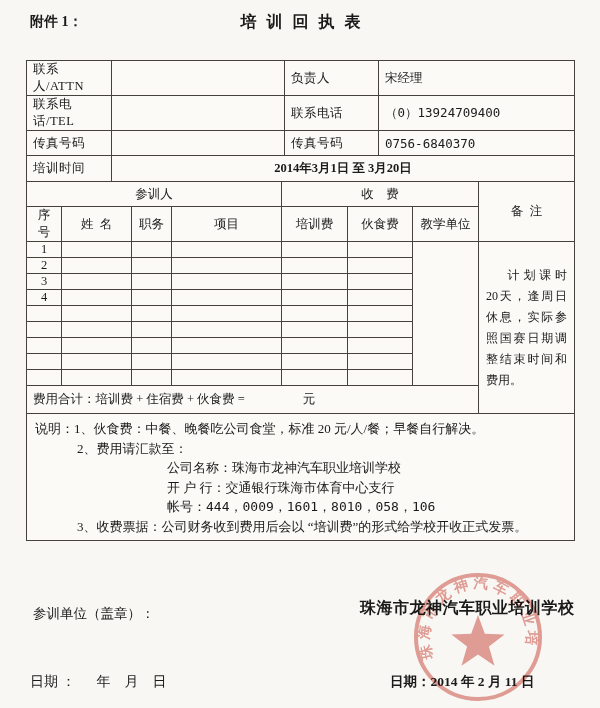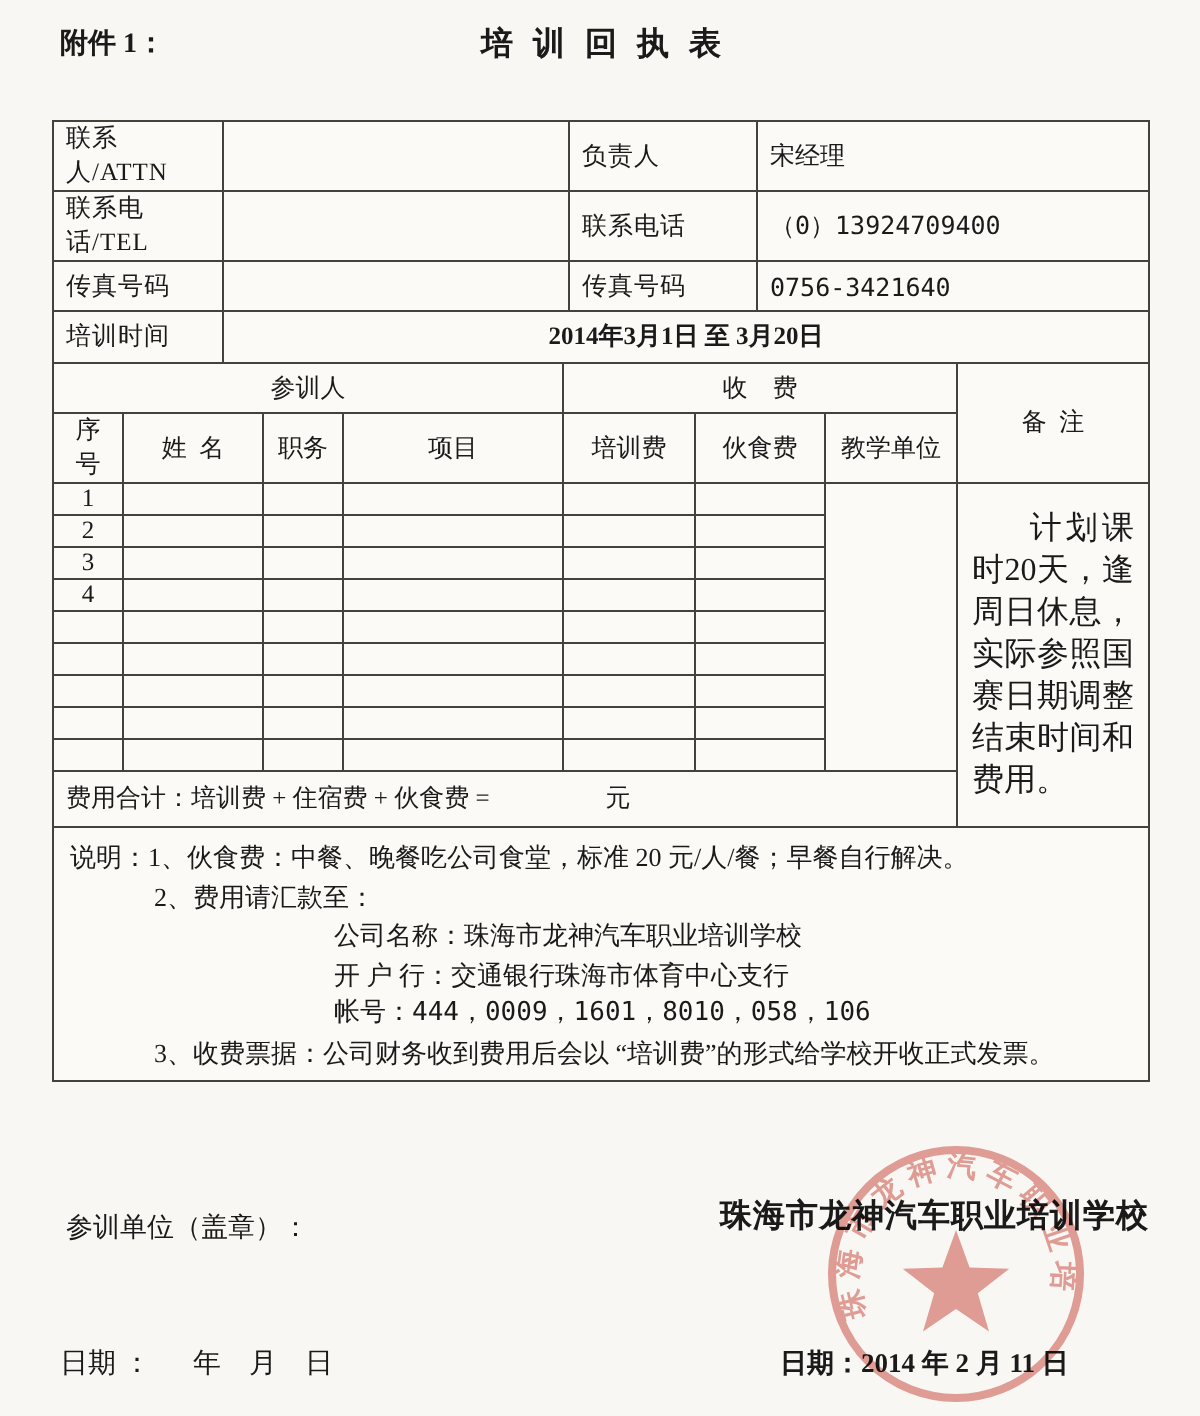--- a/index.html
+++ b/index.html
@@ -21,21 +21,21 @@
   .mono { font-family:"DejaVu Sans Mono",monospace; font-size:12px; }
   .bold { font-weight:bold; }
   .ctr { text-align:center; }
   .pre { white-space:pre; }
   .tbl-b tr.grp { height:25px; }
   .tbl-b tr.colh { height:23px; }
   .tbl-b tr.data { height:16px; }
   .tbl-b tr.total { height:28px; }
   .tbl-b td.hd { text-align:center; font-size:12.5px; }
   .remark-cell { vertical-align:middle; }
-  .remark-text { font-size:16px; line-height:21px; text-indent:1.8em; text-align:justify; padding:2px 1px; }
+  .remark-text { font-size:12px; line-height:21px; text-indent:1.8em; text-align:justify; padding:2px 1px; }
   .total-cell { font-size:13px; }
   .total-unit { margin-left:58px; }
   .notes-cell { vertical-align:top; padding:5px 8px 4px 8px !important; }
   .notes-cell div { font-size:13px; line-height:19.5px; white-space:pre; }
   .ind1 { padding-left:42px; }
   .ind2 { padding-left:132px; }
   .footer { position:absolute; left:0; top:577px; width:600px; height:131px; }
   .sign-left { position:absolute; left:33px; top:28px; font-size:13.5px; }
   .school-name { position:absolute; left:360px; top:21px; width:216px; font-size:16px;
                  font-weight:bold; letter-spacing:0.5px; }
@@ -71,21 +71,21 @@
     <tr>
       <td class="lab">联系电话/TEL</td>
       <td></td>
       <td class="lab">联系电话</td>
       <td class="mono">（0）13924709400</td>
     </tr>
     <tr>
       <td class="lab">传真号码</td>
       <td></td>
       <td class="lab">传真号码</td>
-      <td class="mono">0756-3421640</td>
+      <td class="mono">0756-6840370</td>
     </tr>
     <tr class="wide">
       <td class="lab">培训时间</td>
       <td colspan="3" class="ctr bold">2014年3月1日 至 3月20日</td>
     </tr>
   </tbody>
     </table>
 
   <table class="tbl tbl-b">
     <colgroup>

